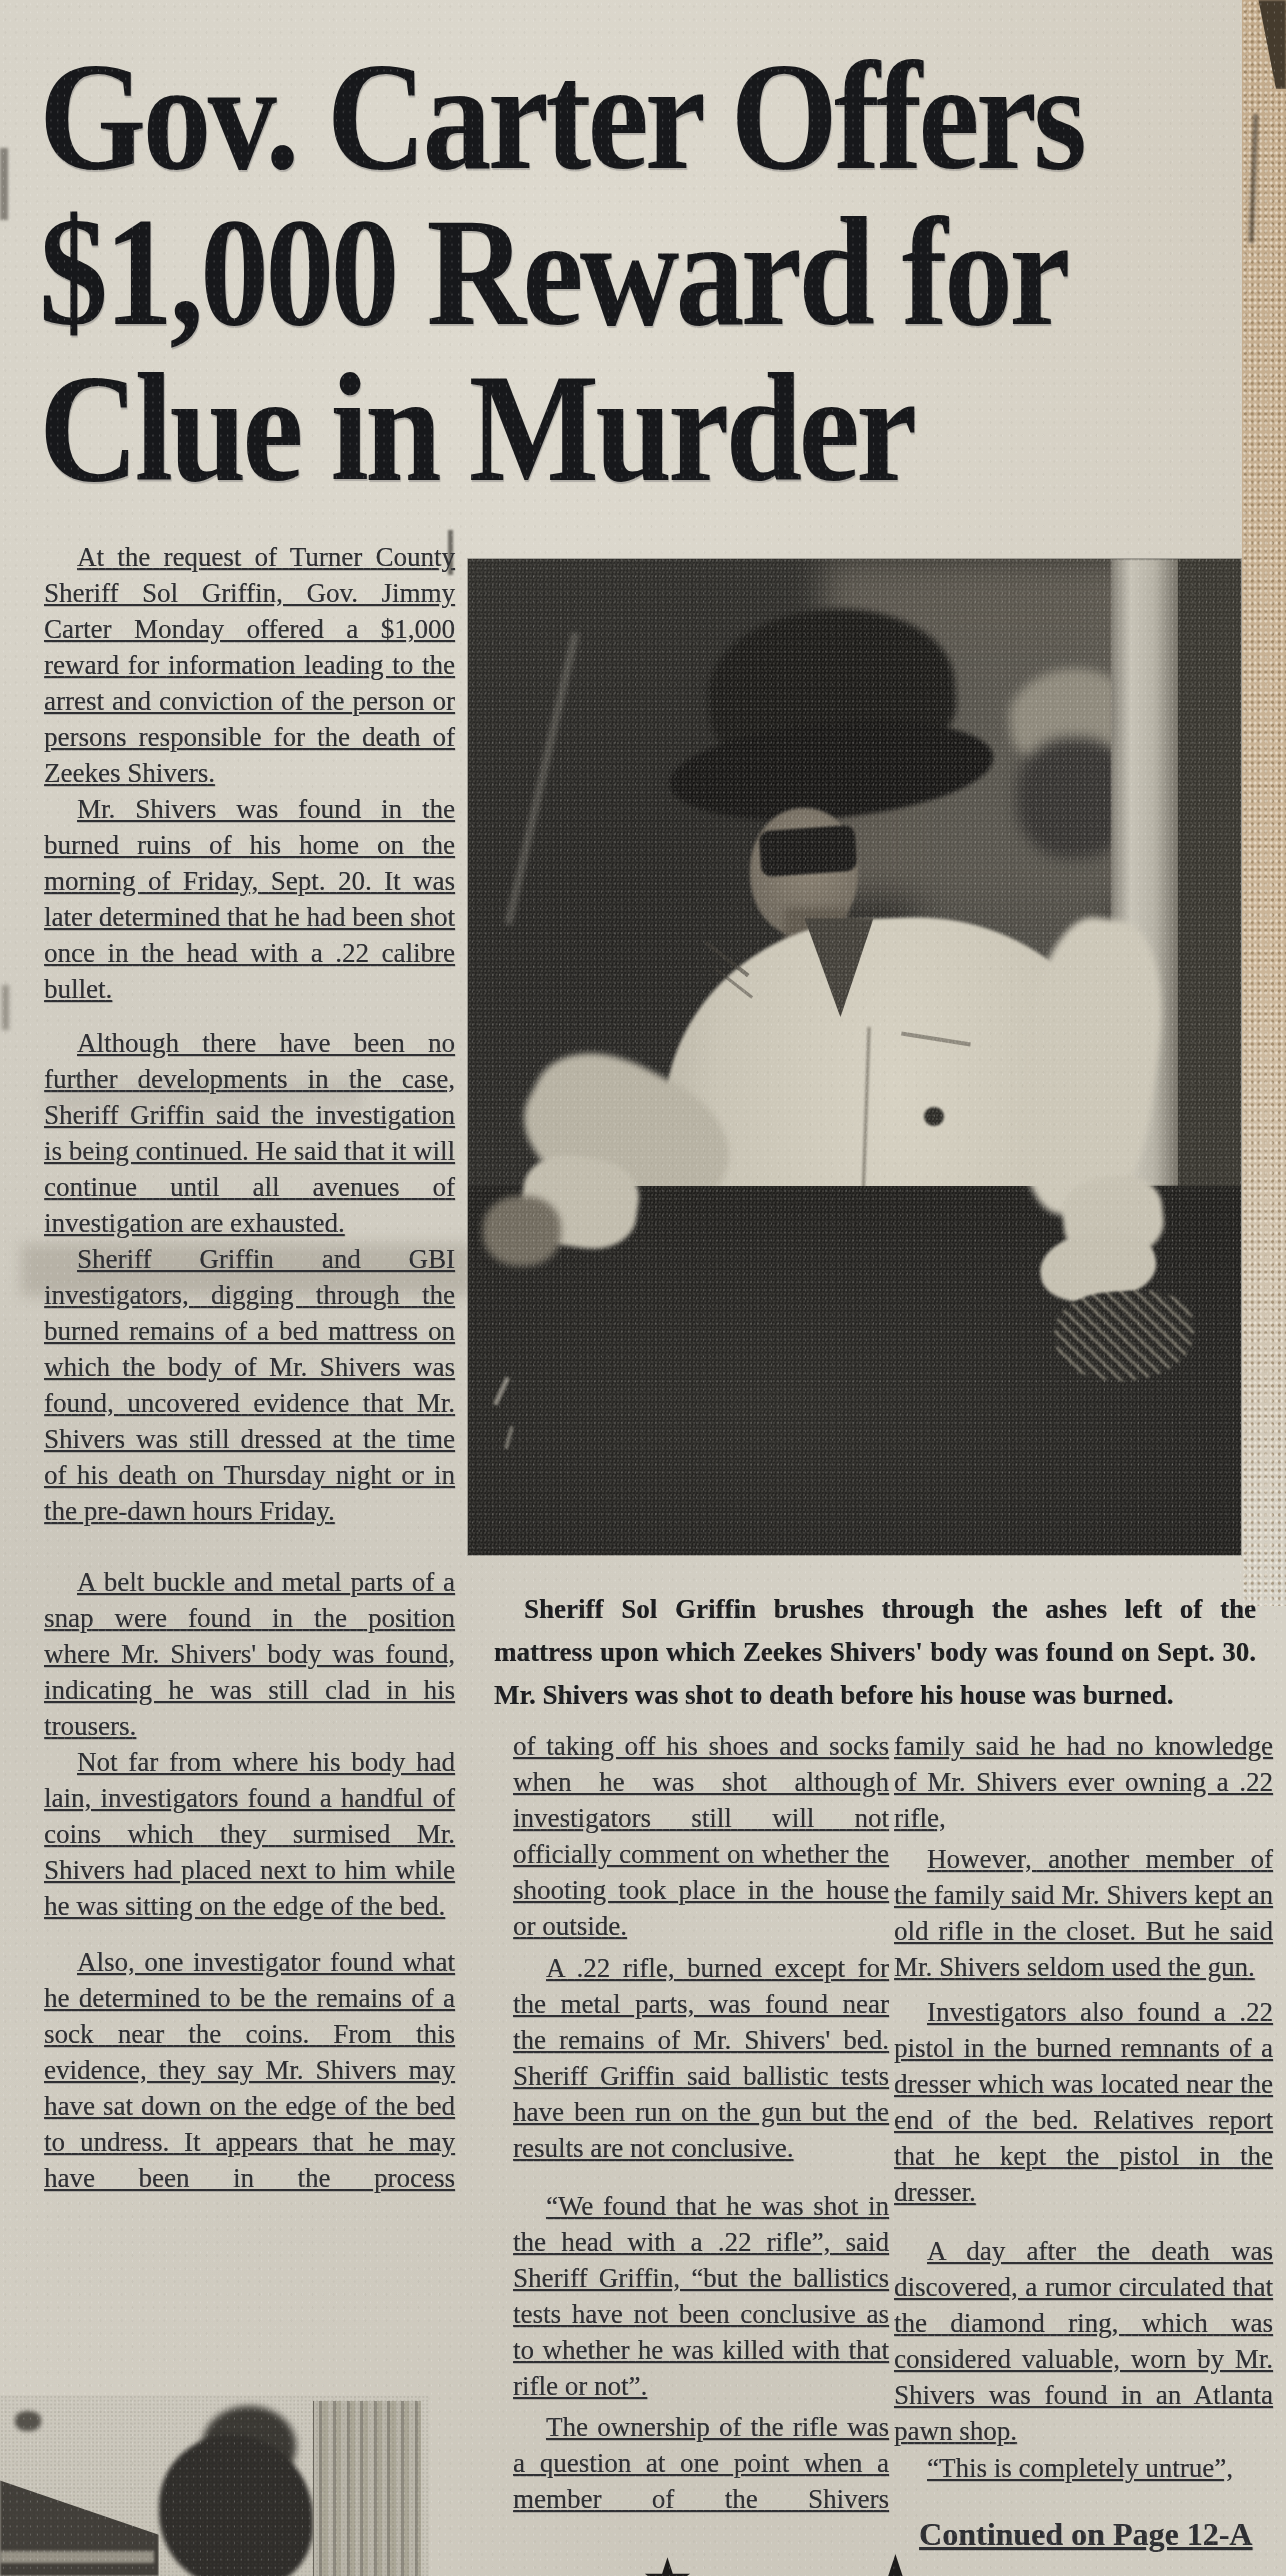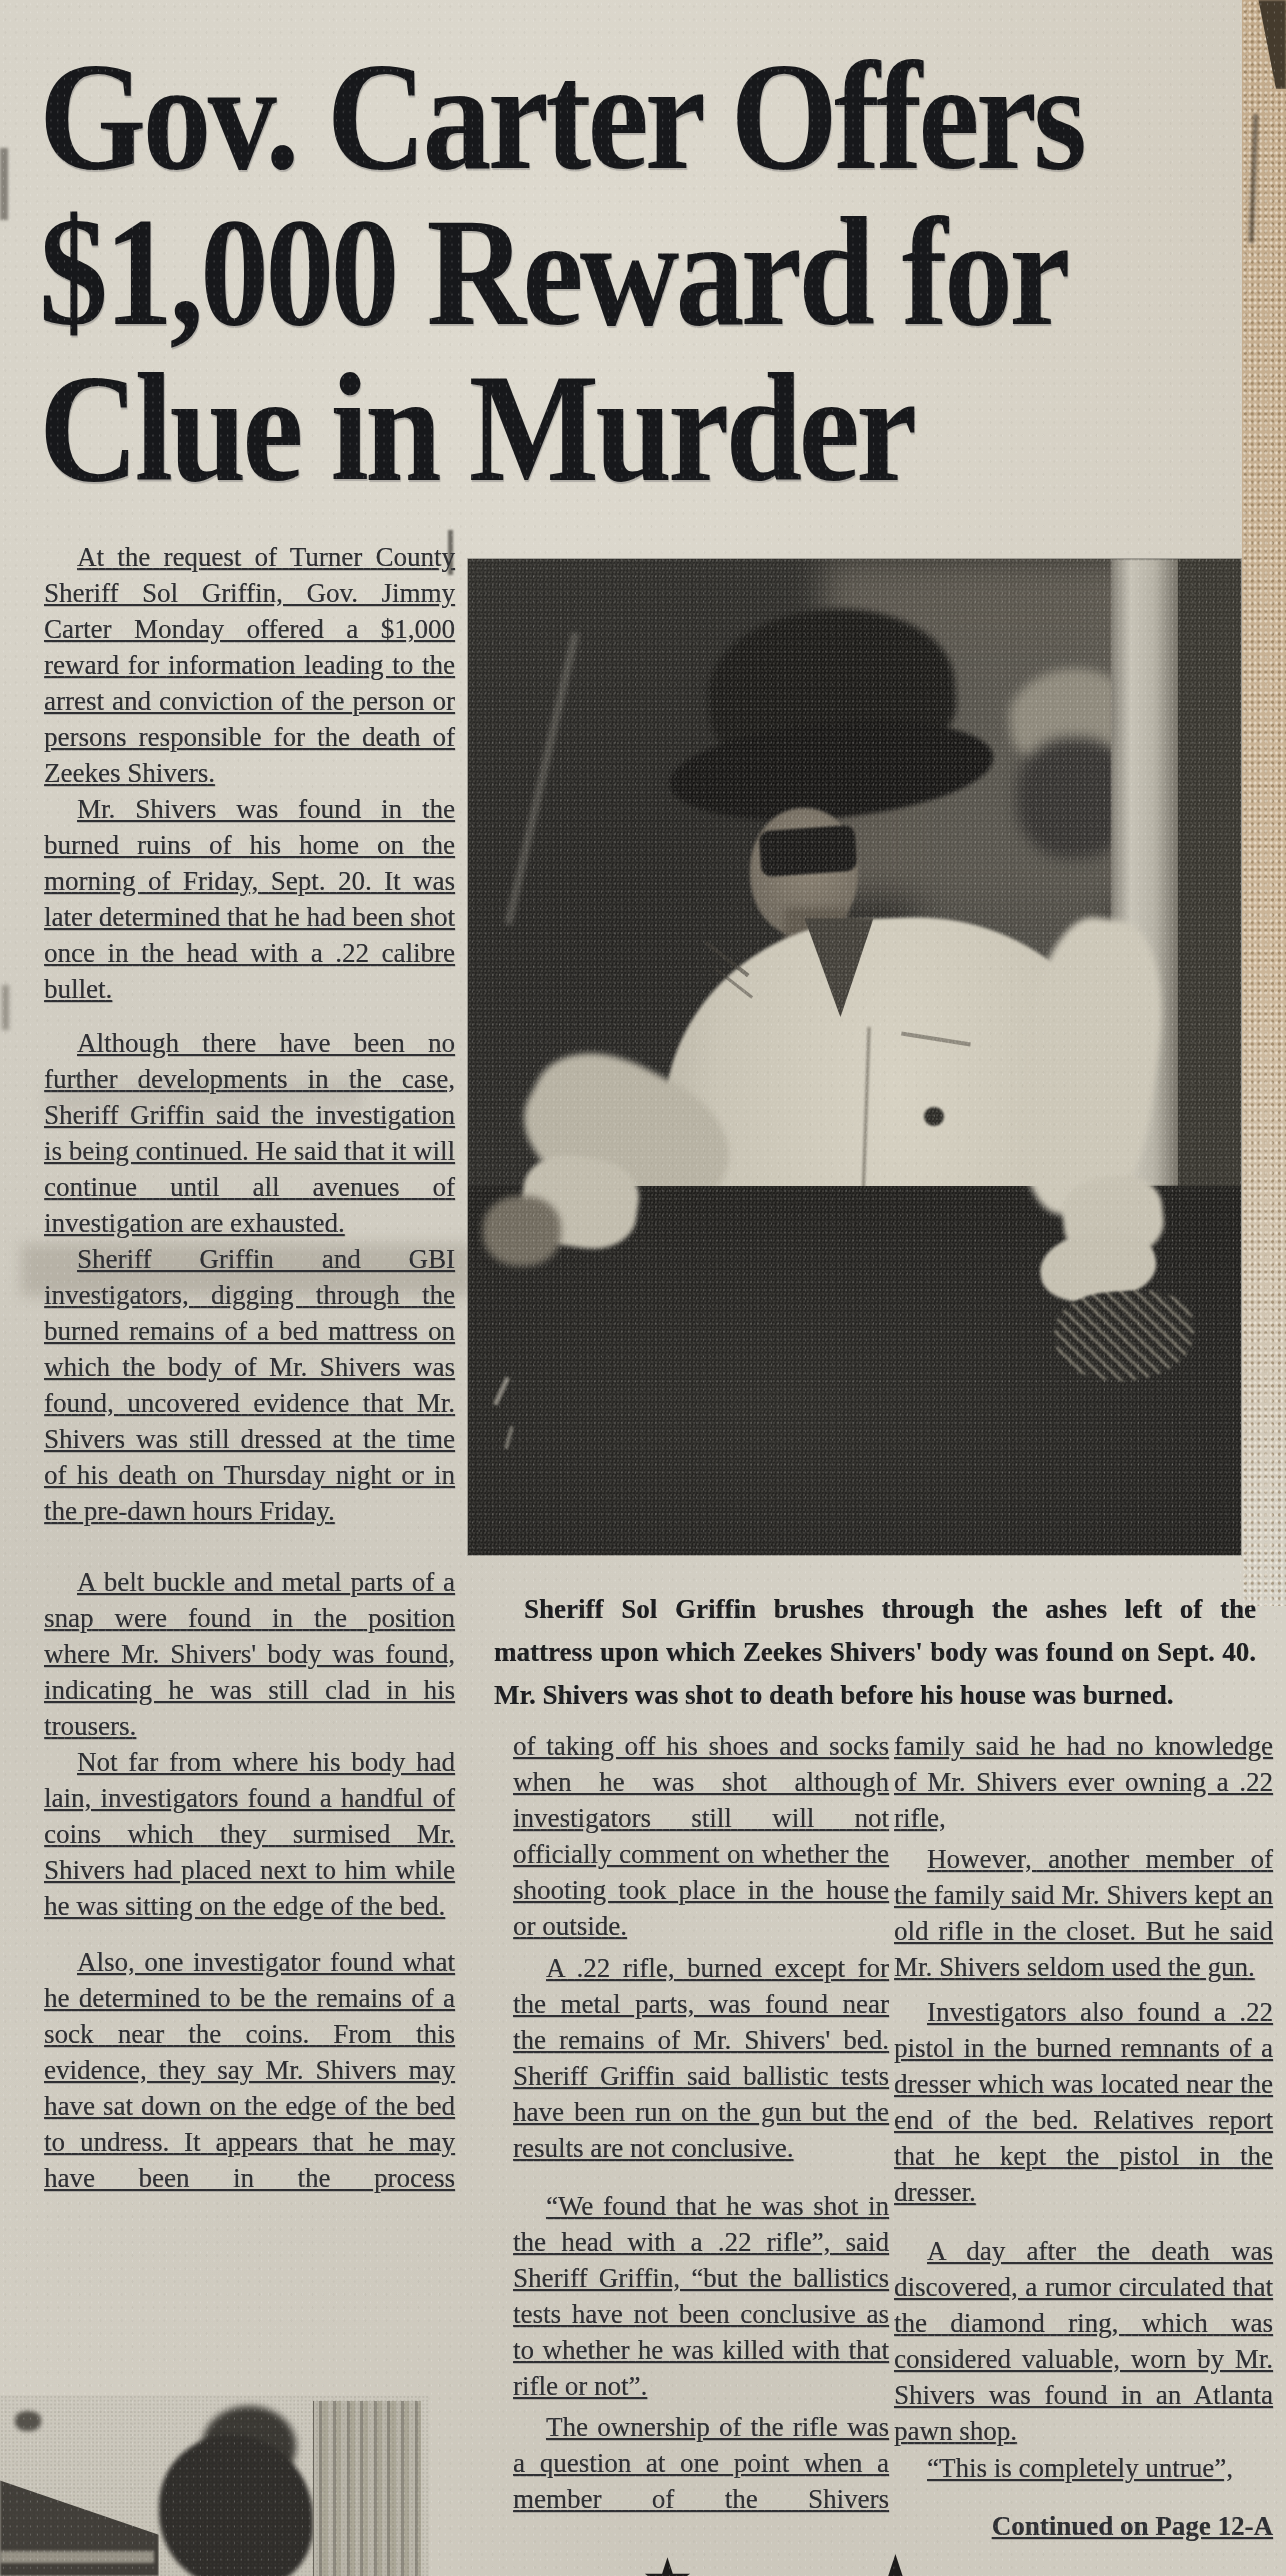--- a/index.html
+++ b/index.html
@@ -29,21 +29,21 @@
        text-align:justify;text-shadow:0.3px 0.4px 0.5px rgba(42,42,48,.55);text-decoration:underline;}
   #col1{left:44px;top:539px;width:411px;}
   #col2{left:513px;top:1728px;width:376px;}
   #col3{left:894px;top:1728px;width:379px;}
   .para{margin:0;}
   .ind{text-indent:33px;}
   .cont-fill{text-align-last:justify;}
   .mt8{margin-top:6px;}.mt12{margin-top:9px;}.mt22{margin-top:22px;}
   .mt24{margin-top:18px;}.mt26{margin-top:19.7px;}.mt30{margin-top:23px;}
   .mt46{margin-top:35px;}.mt6{margin-top:4.5px;}.mt2{margin-top:1.5px;}
-  #continued{margin-top:22px;font-weight:700;font-size:27px;text-align:right;text-indent:4.5px;}
+  #continued{margin-top:30px;font-weight:700;font-size:32px;text-align:center;text-indent:4.5px;}
   
   #photo{position:absolute;left:468px;top:559px;width:773px;height:996px;overflow:hidden;
          background:radial-gradient(120% 90% at 18% 38%, #242321 0%, #2d2c29 45%, #383631 100%);
          box-shadow:0 0 0 0.8px rgba(20,20,20,.35);}
   #photo .layer{position:absolute;}
   .wall1{left:46%;top:0;width:42%;height:34%;background:#645f56;filter:blur(16.7px);opacity:.8;}
   .wall2{left:58%;top:8%;width:26%;height:42%;background:#56534c;filter:blur(18px);opacity:.8;}
   .bghat{left:70%;top:11%;width:16%;height:9%;background:#8d887b;border-radius:50% 50% 35% 35%;
          filter:blur(5.3px);transform:rotate(-7deg);}
   .bgman{left:71%;top:18%;width:15%;height:12%;background:#343230;border-radius:45%;filter:blur(6.8px);}
@@ -199,21 +199,21 @@
     <div class="layer cuffL"></div>
     <div class="layer handL"></div>
     <div class="layer armR"></div>
     <div class="layer cuffR"></div>
     <div class="layer whitehat"></div>
     <div class="layer basket"></div>
     <div class="layer mark1"></div>
     <div class="layer mark2"></div>
   </div>
 
-  <div id="caption">Sheriff Sol Griffin brushes through the ashes left of the mattress upon which Zeekes Shivers' body was found on Sept. 40. Mr. Shivers was shot to death before his house was burned.</div>
+  <div id="caption">Sheriff Sol Griffin brushes through the ashes left of the mattress upon which Zeekes Shivers' body was found on Sept. 30. Mr. Shivers was shot to death before his house was burned.</div>
 
   <div class="col" id="col2">
     <p class="para">of taking off his shoes and socks when he was shot although investigators still will not officially comment on whether the shooting took place in the house or outside.</p>
     <p class="para ind mt8">A .22 rifle, burned except for the metal parts, was found near the remains of Mr. Shivers' bed. Sheriff Griffin said ballistic tests have been run on the gun but the results are not conclusive.</p>
     <p class="para ind mt22">“We found that he was shot in the head with a .22 rifle”, said Sheriff Griffin, “but the ballistics tests have not been conclusive as to whether he was killed with that rifle or not”.</p>
     <p class="para ind mt6 cont-fill">The ownership of the rifle was a question at one point when a member of the Shivers</p>
   </div>
 
   <div class="col" id="col3">
     <p class="para">family said he had no knowledge of Mr. Shivers ever owning a .22 rifle,</p>

